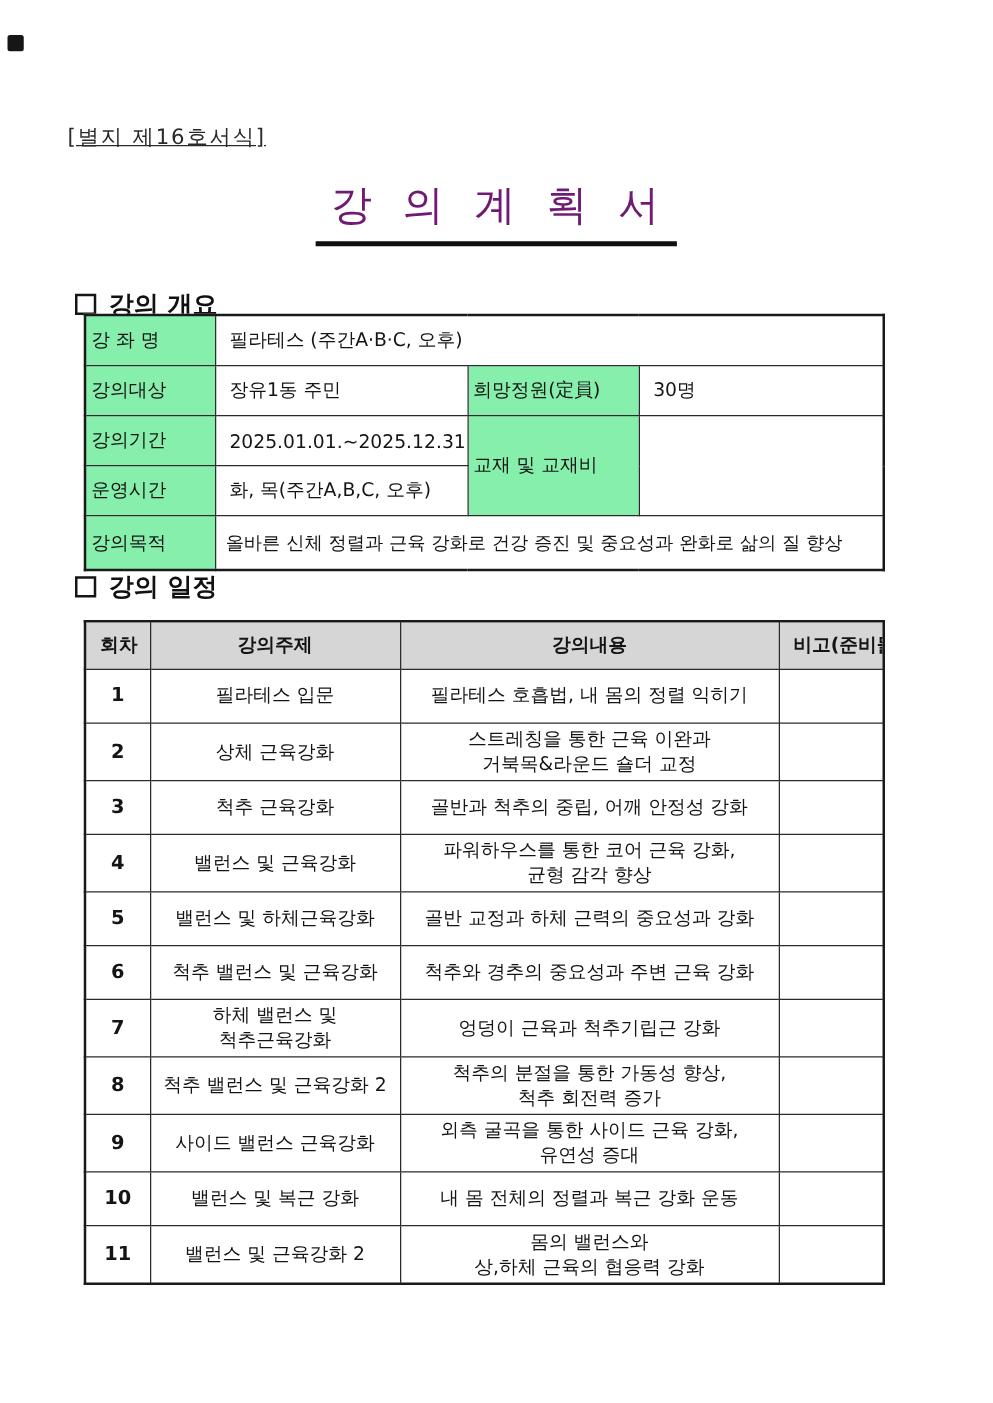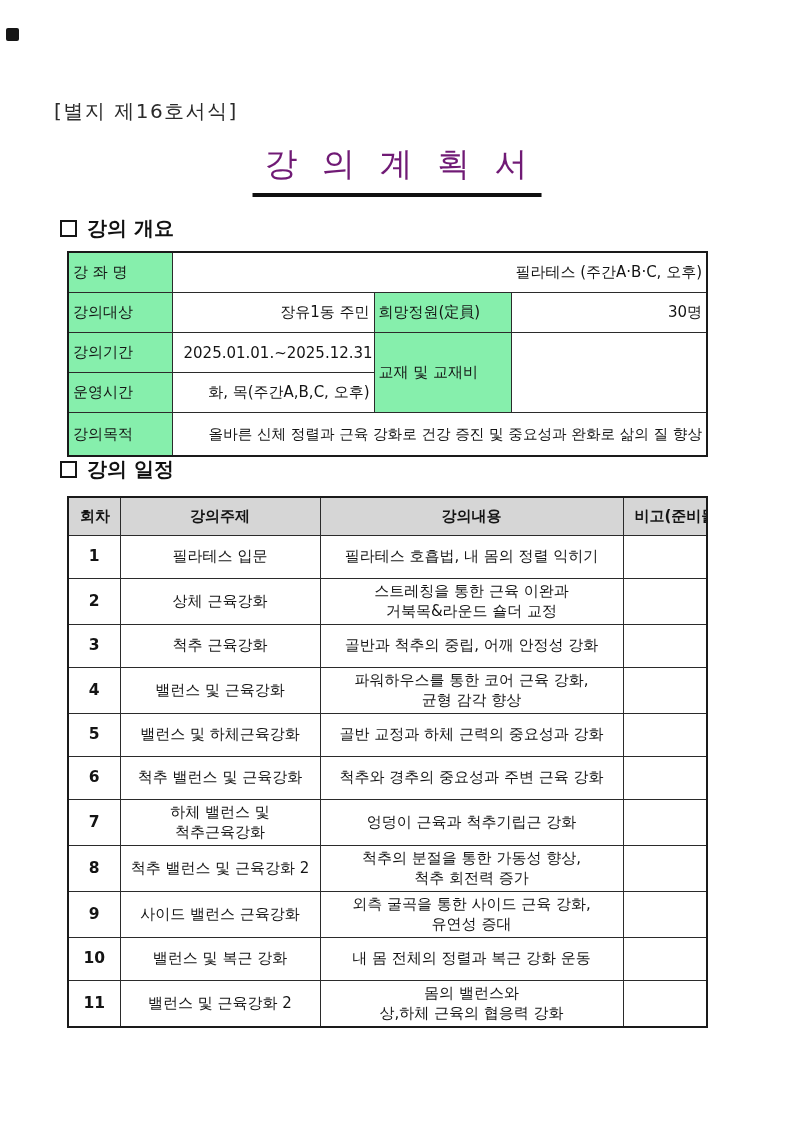--- a/index.html
+++ b/index.html
@@ -3,41 +3,41 @@
 <meta charset="utf-8">
 <style>
   html,body{margin:0;padding:0;}
   body{
     width:794px;height:1122px;background:#ffffff;position:relative;
     font-family:"DejaVu Sans","Liberation Sans",sans-serif;color:#141414;
     overflow:hidden;
   }
   .corner-mark{position:absolute;left:6px;top:28px;width:13px;height:13px;
     background:#161616;border-radius:2px;}
-  .form-number{position:absolute;left:54px;top:98px;font-size:20px;
-    letter-spacing:1.5px;color:#2a2a2a;}
+  .form-number{position:absolute;left:54px;top:98px;font-size:17px;
+    letter-spacing:1.5px;color:#2a2a2a;text-decoration:underline;}
   .doc-title{position:absolute;left:50%;transform:translateX(-50%);top:142px;
     font-size:33px;font-weight:400;letter-spacing:2px;word-spacing:10px;
     color:#701a75;border-bottom:4px solid #101010;padding:0 12px 6px 12px;
     white-space:nowrap;}
   .section-header{position:absolute;display:flex;align-items:center;
     font-size:20px;font-weight:700;color:#111;white-space:nowrap;}
   .section-header .sq{display:inline-block;width:13px;height:13px;
     border:2.5px solid #151515;margin-right:10px;background:#fff;}
-  #section-overview{left:60px;top:215px;}
+  #section-overview{left:60px;top:230px;}
   #section-schedule{left:60px;top:456px;}
 
   table{border-collapse:collapse;table-layout:fixed;position:absolute;
     background:#fff;}
   #overview-table{left:67px;top:251px;width:639px;border:2.5px solid #1a1a1a;}
   #schedule-table{left:67px;top:496px;width:639px;border:2.5px solid #1a1a1a;}
   td,th{border:1.3px solid #2b2b2b;font-size:15px;vertical-align:middle;
     padding:2px 4px;overflow:hidden;}
   .lbl{background:#86efac;font-weight:400;text-align:left;white-space:nowrap;}
-  .val{text-align:right;padding-left:11px;white-space:nowrap;}
+  .val{text-align:left;padding-left:11px;white-space:nowrap;}
   #overview-table td{height:35px;}
   #overview-table tr.purpose-row td{height:38px;}
   #overview-table .val.purpose{font-size:14.6px;padding-left:8px;}
   #schedule-table th{background:#d6d6d6;font-weight:700;height:33px;
     white-space:nowrap;padding:2px 11px;}
   #schedule-table td{height:36px;text-align:center;line-height:19.5px;
     white-space:nowrap;padding:3px 2px;}
   #schedule-table td.c-no{font-weight:700;font-size:15.5px;}
 </style>
 </head>

